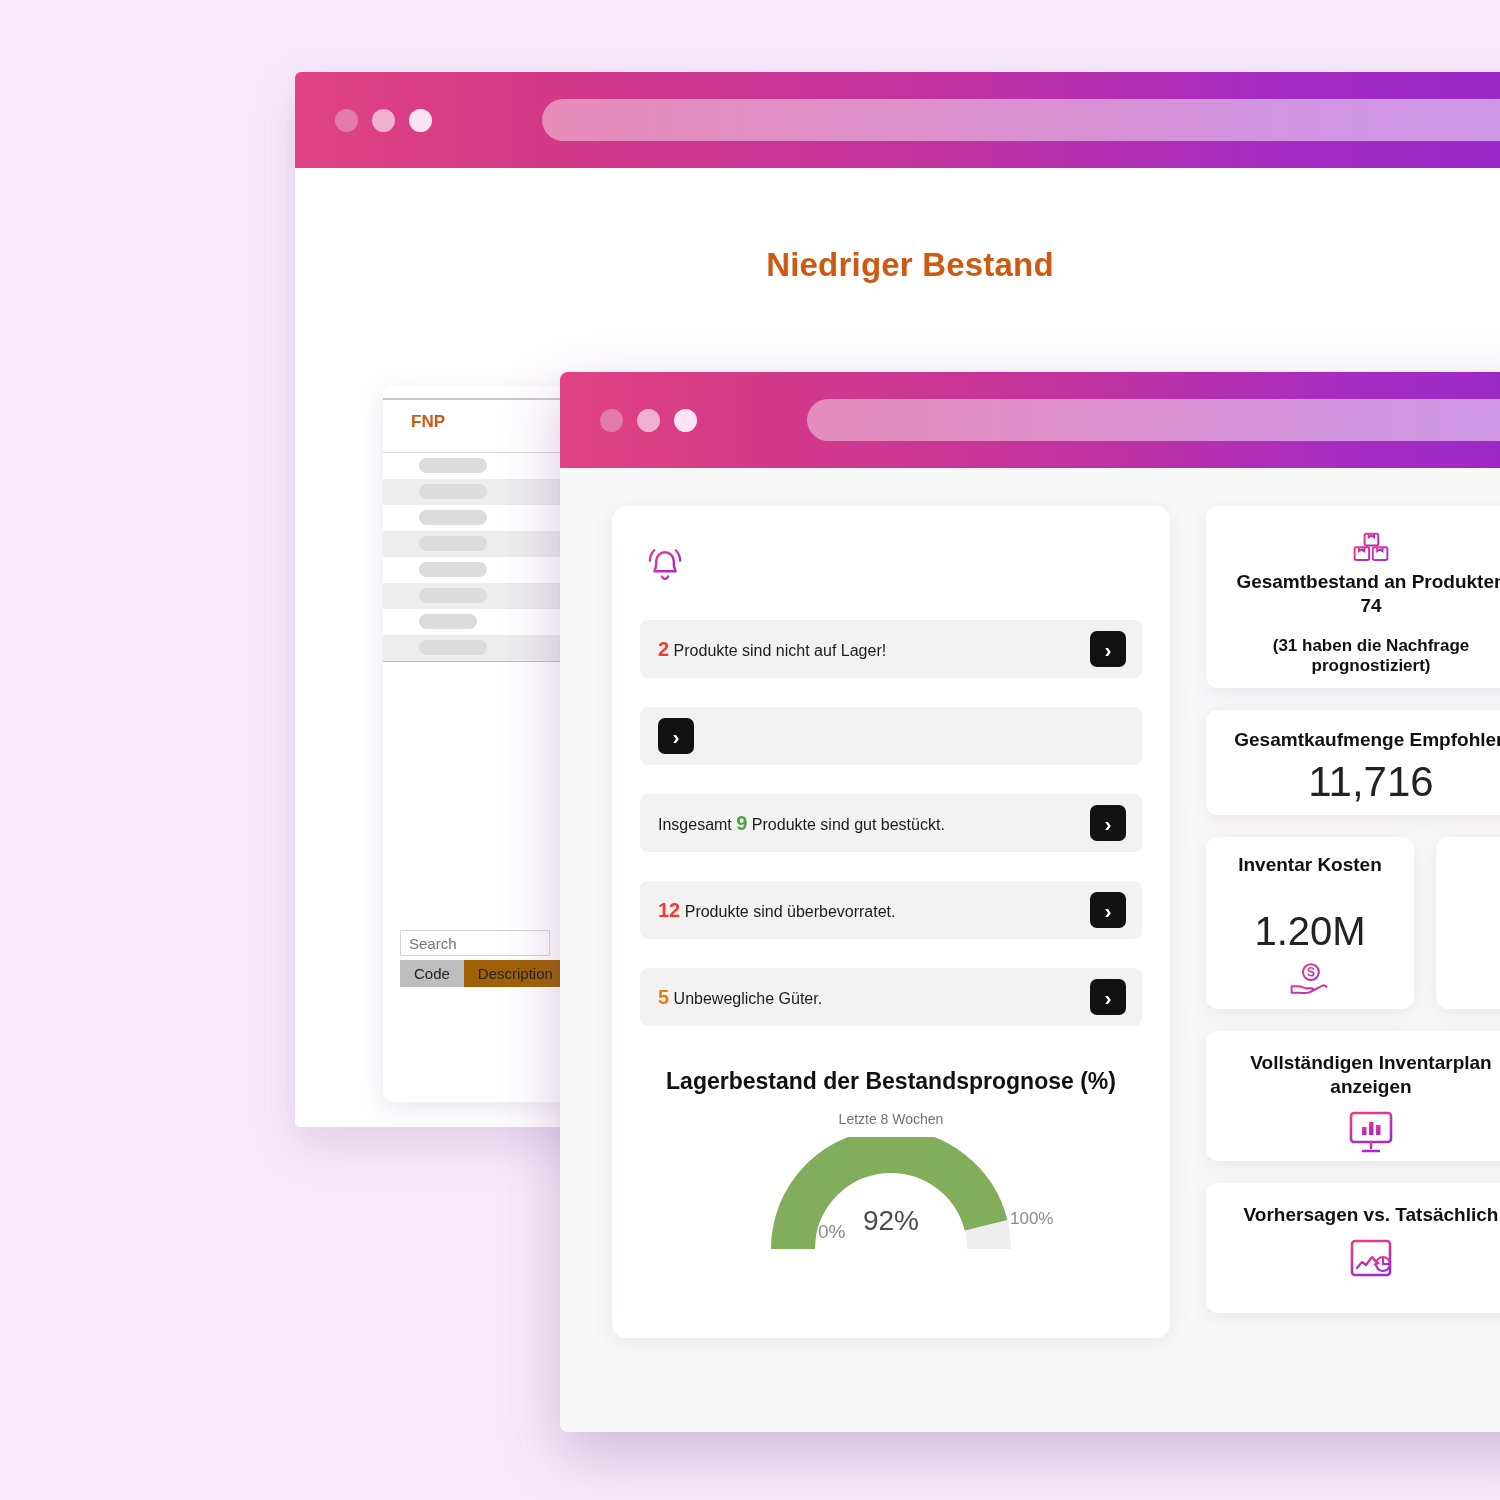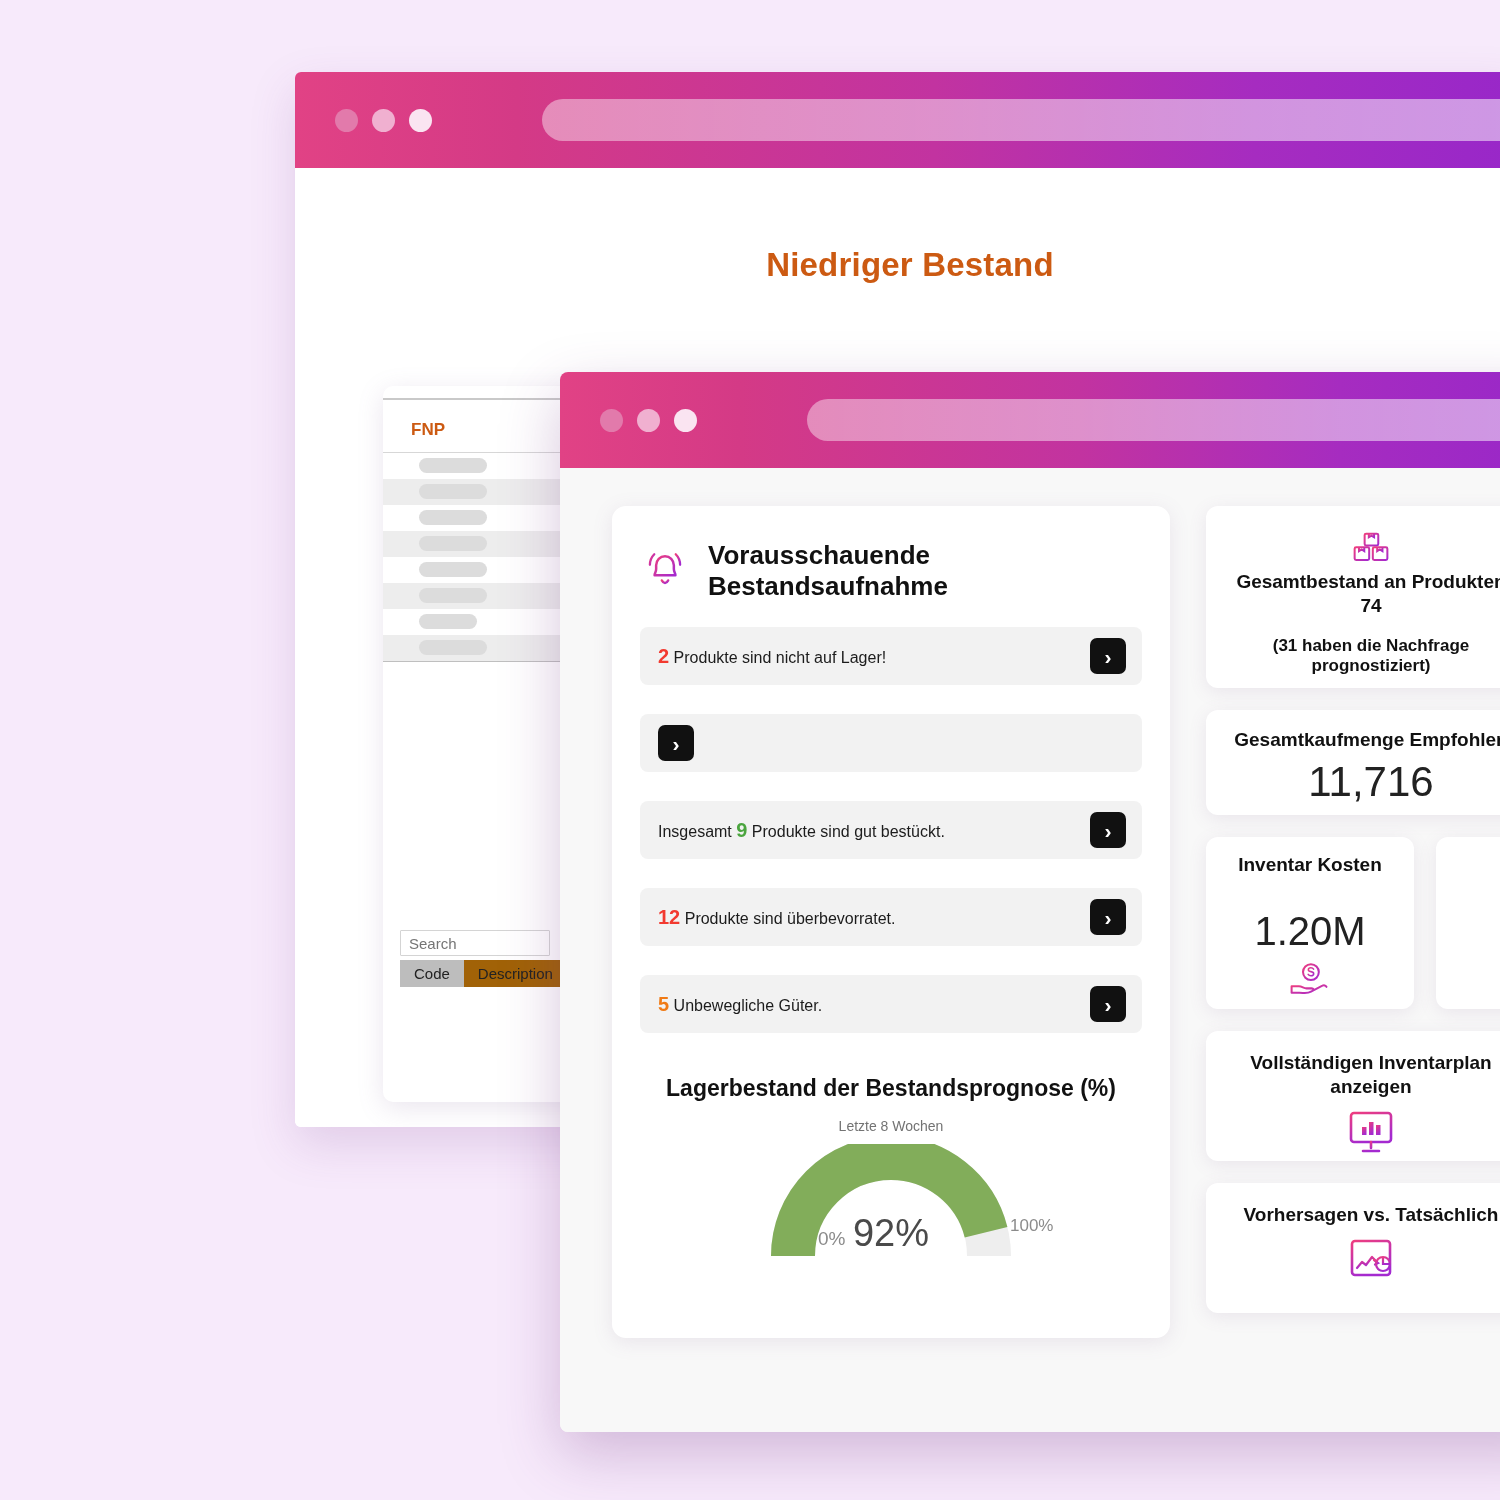--- a/index.html
+++ b/index.html
@@ -43,21 +43,21 @@
     position:absolute;left:88px;top:218px;width:1180px;height:716px;
     background:#fff;border-radius:10px;
     box-shadow:0 6px 26px rgba(140,110,160,.18);
     overflow:hidden;
   }
   .thead{
     position:relative;height:52px;border-top:2px solid #c9c9c9;
     border-bottom:1px solid #d7d7d7;margin-top:12px;
   }
   .th{
-    position:absolute;top:20px;font-size:17px;font-weight:bold;color:#cc5a12;
+    position:absolute;top:12px;font-size:17px;font-weight:bold;color:#cc5a12;
     white-space:nowrap;
     text-align:center;
   }
   .trow{height:26px;position:relative;}
   .trow.alt{background:#ededed;}
   .ph{position:absolute;height:15px;border-radius:8px;background:#dcdcdc;top:5px;}
 
   #search-wrap{
     position:absolute;left:105px;top:762px;width:420px;
   }
@@ -112,21 +112,21 @@
     color:#fff;font-size:21px;line-height:1;font-weight:bold;
   }
 
   .gauge-wrap{margin-top:42px;text-align:center;}
   .gauge-title{font-size:23px;font-weight:bold;color:#111;}
   .gauge-sub{font-size:14px;font-weight:normal;color:#737373;margin-top:16px;}
   .gauge-area{position:relative;height:124px;margin-top:10px;}
   .gauge-svg{position:absolute;left:50%;transform:translateX(-50%);top:0;}
   .gauge-val{
     position:absolute;left:50%;transform:translateX(-50%);top:68px;
-    font-size:38px;color:#4a4a4a;
+    font-size:28px;color:#4a4a4a;
   }
   .gauge-min{position:absolute;left:178px;top:84px;font-size:19px;color:#8b8b8b;}
   .gauge-max{position:absolute;left:370px;top:72px;font-size:17px;color:#8b8b8b;}
 
   
   #kpi-col{width:330px;display:flex;flex-direction:column;gap:22px;flex:0 0 auto;}
   .kpi-card{
     background:#fff;border-radius:12px;
     box-shadow:0 4px 18px rgba(130,100,150,.12);
     text-align:center;box-sizing:border-box;
@@ -245,21 +245,20 @@
             </linearGradient>
               </defs>
             <path d="M14 30c0-2 1.5-3 1.5-6v-3.5c0-5 3.8-8.8 8.5-8.8s8.5 3.8 8.5 8.8V24c0 3 1.5 4 1.5 6z" stroke="url(#gBell)" stroke-width="2.4" stroke-linejoin="round" fill="none"></path>
             <line x1="12" y1="31.5" x2="36" y2="31.5" stroke="url(#gBell)" stroke-width="2.6" stroke-linecap="round"></line>
             <path d="M21 35c.8 1.6 1.8 2.4 3 2.4s2.2-.8 3-2.4" stroke="url(#gBell)" stroke-width="2.4" stroke-linecap="round" fill="none"></path>
             <path d="M24 9.4V6.6" stroke="url(#gBell)" stroke-width="2.4" stroke-linecap="round"></path>
             <path d="M9.5 20c0-4 1.6-7.6 4.2-10.2" stroke="url(#gBell)" stroke-width="2.2" stroke-linecap="round" fill="none"></path>
             <path d="M38.5 20c0-4-1.6-7.6-4.2-10.2" stroke="url(#gBell)" stroke-width="2.2" stroke-linecap="round" fill="none"></path>
           </svg>
         </span>
-        <div class="snap-title">Vorausschauende Bestandsaufnahme</div>
       </div>
 
       <div class="alert-row">
         <span class="alert-txt">
           <b class="num-red">2</b>
           <span>Produkte sind nicht auf Lager!</span>
         </span>
         <span class="go-btn">›</span>
       </div>
 

